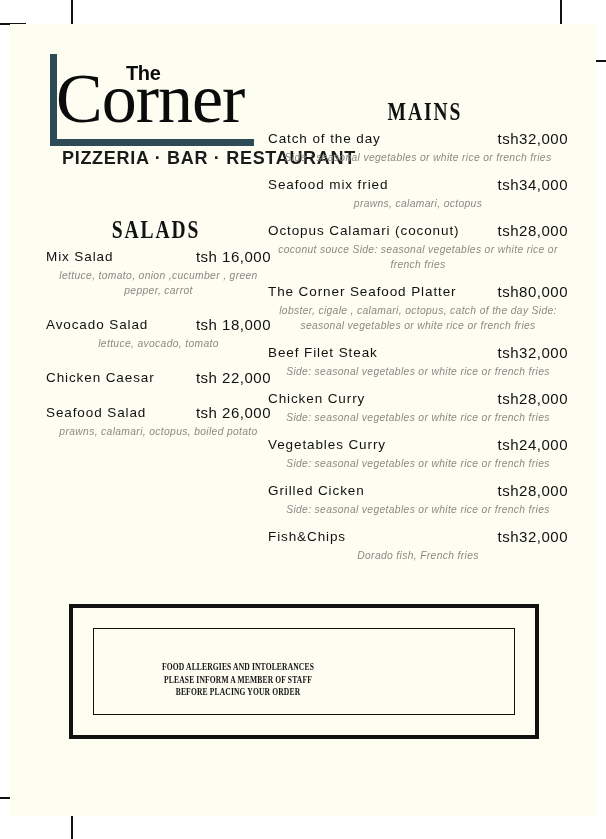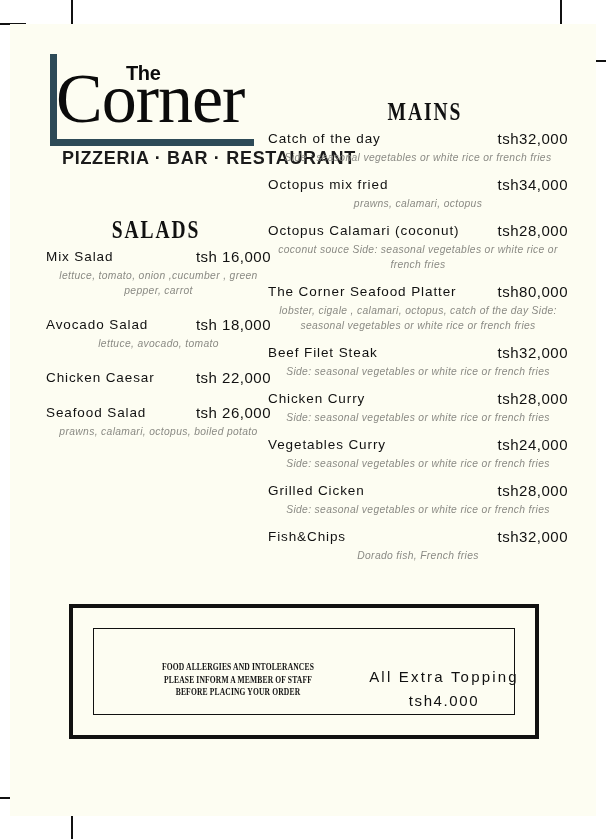--- a/index.html
+++ b/index.html
@@ -270,21 +270,21 @@
     <div class="menu-item">
       <div class="item-row">
         <span class="item-name">Catch of the day</span>
         <span class="item-price">tsh32,000</span>
       </div>
       <div class="item-desc">Side : seasonal vegetables or white rice or french fries</div>
     </div>
 
     <div class="menu-item">
       <div class="item-row">
-        <span class="item-name">Octopus mix fried</span>
+        <span class="item-name">Seafood mix fried</span>
         <span class="item-price">tsh34,000</span>
       </div>
       <div class="item-desc">prawns, calamari, octopus</div>
     </div>
 
     <div class="menu-item">
       <div class="item-row">
         <span class="item-name">Octopus Calamari (coconut)</span>
         <span class="item-price">tsh28,000</span>
       </div>
@@ -337,20 +337,16 @@
         <span class="item-price">tsh32,000</span>
       </div>
       <div class="item-desc"> Dorado fish, French fries</div>
     </div>
 
   </div>
 
   <div id="footer-box">
     <div id="footer-inner">
       <div id="allergy-note">FOOD ALLERGIES AND INTOLERANCES PLEASE INFORM A MEMBER OF STAFF BEFORE PLACING YOUR ORDER</div>
-      <div id="extra-topping">
-        <span class="et-label">All Extra Topping</span>
-        <span class="et-price">tsh4.000</span>
-      </div>
     </div>
   </div>
 
 </div>
 
 </body></html>

